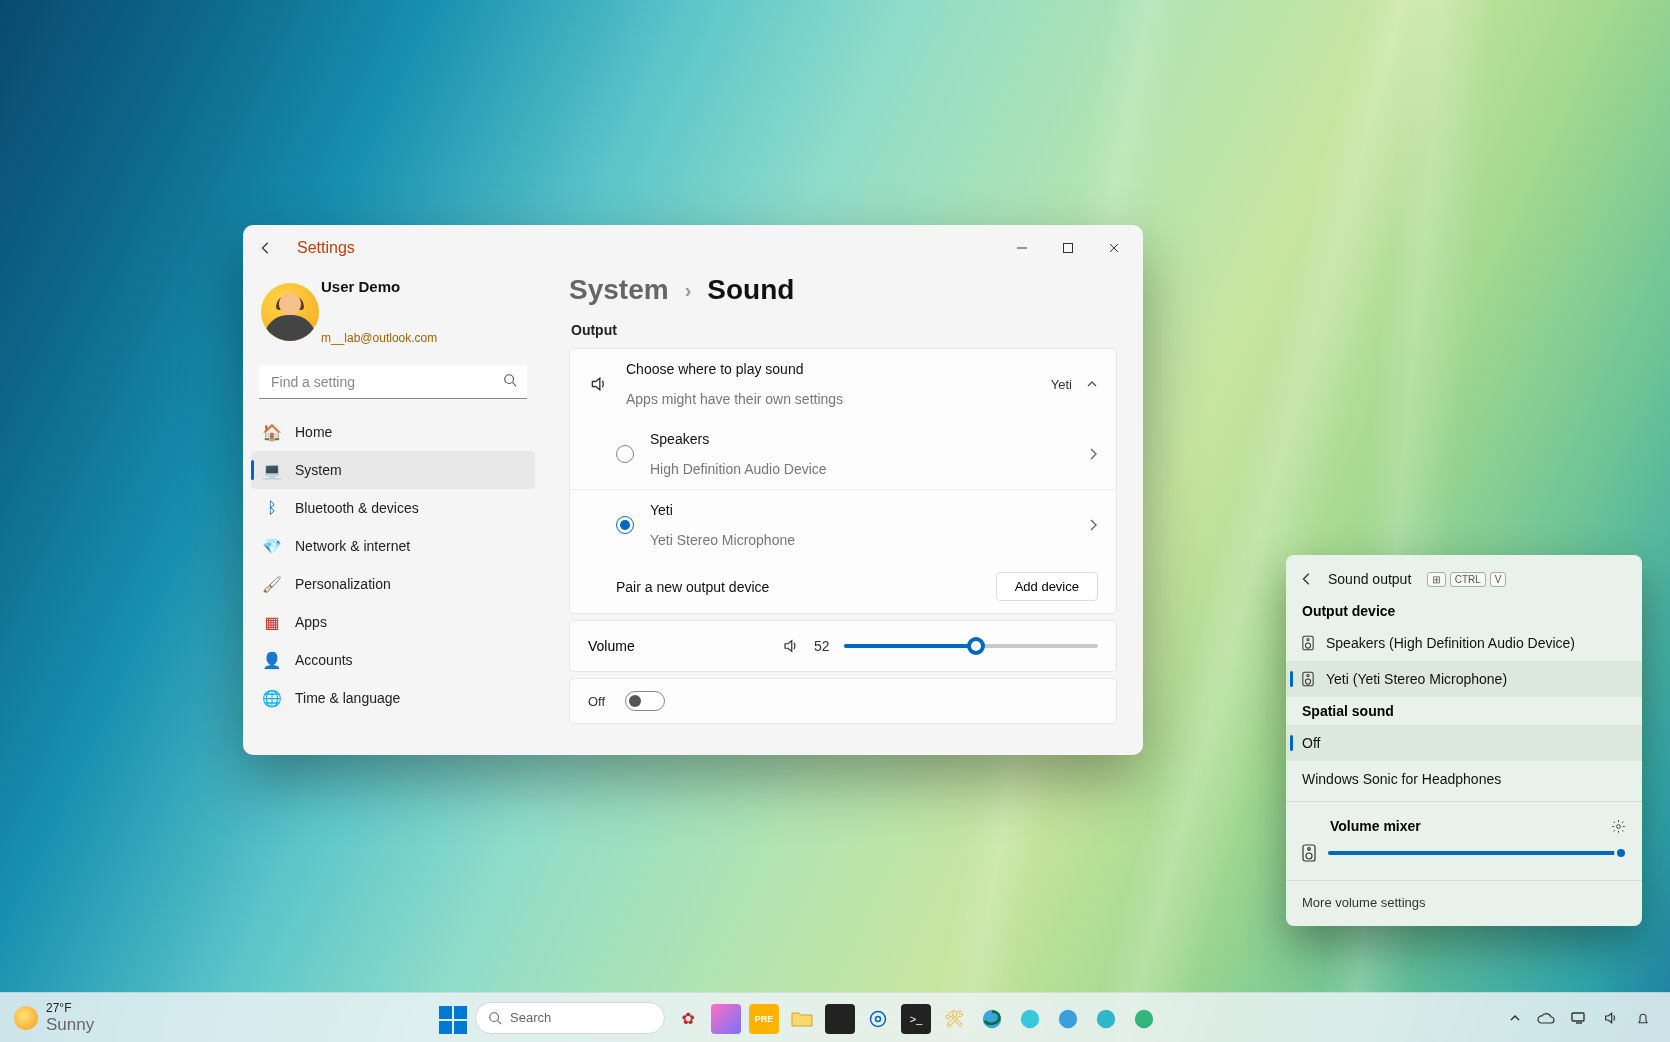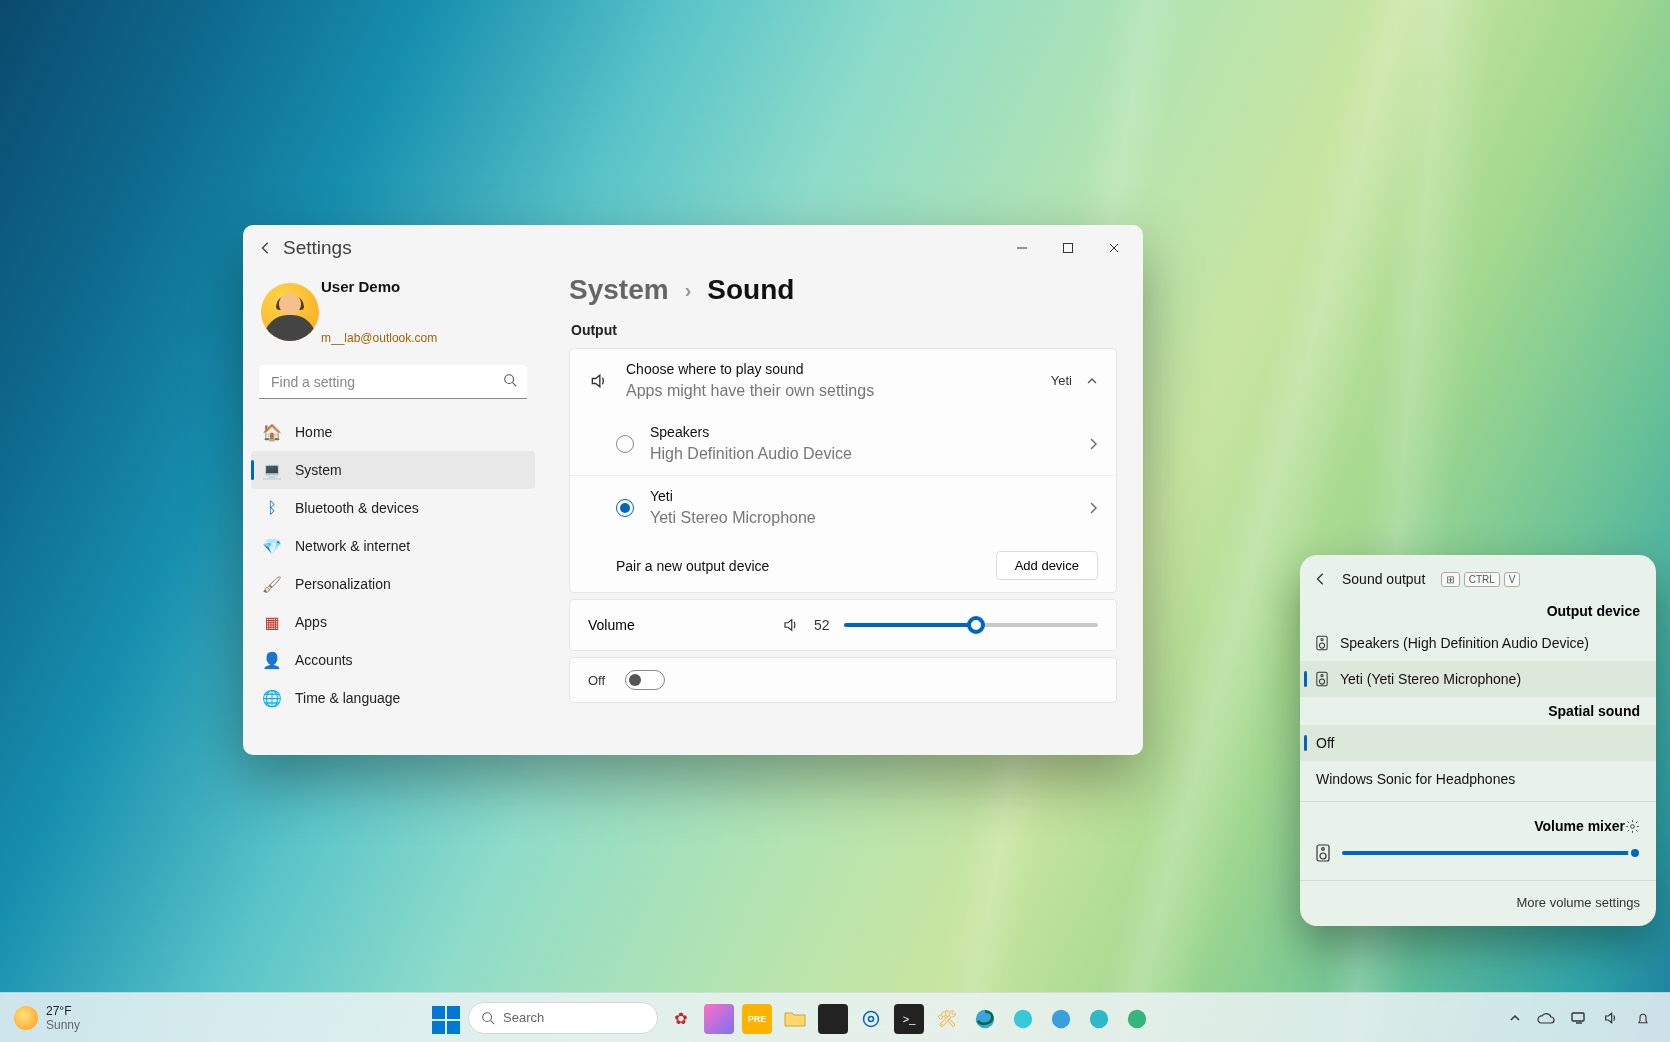--- a/index.html
+++ b/index.html
@@ -28,21 +28,21 @@
     background: #f5f5f5;
     border-radius: 10px;
     box-shadow: 0 25px 60px rgba(0,0,0,0.35);
     overflow: hidden;
     display: flex; flex-direction: column;
   }
   .titlebar {
     height: 45px; display:flex; align-items:center; padding: 0 6px 0 16px;
   }
   .back-arrow { width:24px; text-align:center; color:#555; cursor:pointer; font-size:14px;}
-  .app-title { font-size:19px; color:#404040; }
+  .app-title { font-size:16px; color:#c2410c; margin-left:14px;}
   .titlebtns { margin-left:auto; display:flex; }
   .titlebtn { width:46px; height:32px; display:flex; align-items:center; justify-content:center; color:#555; font-size:11px; cursor:pointer;}
   .titlebtn svg { width:12px; height:12px; stroke:#333; stroke-width:1; fill:none;}
 
   .body { flex:1; display:flex; min-height:0;}
 
   
   .sidebar { width: 300px; display:flex; flex-direction:column; padding: 0 8px 8px 8px; }
   .profile { display:flex; align-items:center; gap:2px; padding: 8px 10px 14px 10px;}
   .avatar { width:58px; height:58px; border-radius:50%; background: radial-gradient(circle at 35% 30%, #ffd54a, #f7a71a); position:relative; overflow:hidden;}
@@ -69,21 +69,21 @@
   .breadcrumb .crumb-link { color:#666; font-weight:600;}
   .breadcrumb .sep{ color:#999; font-size:20px;}
   .section-title { font-size:14px; font-weight:600; color:#222; margin: 4px 0 10px 2px;}
 
   .card { background:#fdfdfd; border:1px solid #e6e6e6; border-radius:4px; margin-bottom:6px;}
   .row { display:flex; align-items:center; padding:12px 18px; gap:16px;}
   .row + .row { border-top:1px solid #eee;}
   .row .left-icon { width:22px; display:flex; justify-content:center; color:#444;}
   .row .texts { flex:1;}
   .row .t1 { font-size:14px; color:#111;}
-  .row .t2 { font-size:16px; color:#777; margin-top:5px;}
+  .row .t2 { font-size:14px; color:#777; margin-top:14px;}
   .row .right { display:flex; align-items:center; gap:14px; font-size:13px; color:#333;}
   .chev { color:#666; font-size:13px;}
   .radio { width:18px; height:18px; border:1.5px solid #888; border-radius:50%; display:inline-block; position:relative; flex-shrink:0;}
   .radio.checked { border-color:#0067c0;}
   .radio.checked::after{content:""; position:absolute; inset:3px; background:#0067c0; border-radius:50%;}
   .sub-row { padding-left: 46px;}
   .add-btn { border:1px solid #ddd; background:#fff; border-radius:4px; padding:6px 18px; font-size:13px; cursor:pointer;}
 
   .vol-row { padding:16px 18px; display:flex; align-items:center; gap:14px;}
   .vol-label { font-size:14px; flex:0 0 auto; min-width:180px;}
@@ -91,25 +91,24 @@
   .slider { flex:1; height:4px; background:#c9c9c9; border-radius:2px; position:relative;}
   .slider .fill { position:absolute; left:0; top:0; bottom:0; background:#0067c0; border-radius:2px;}
   .slider .thumb { position:absolute; top:50%; transform:translate(-50%,-50%); width:18px; height:18px; border-radius:50%; background:#fff; border:4px solid #0067c0;}
 
   .toggle { width:40px; height:20px; border:1px solid #888; border-radius:10px; position:relative; background:#fff;}
   .toggle .knob{ position:absolute; left:3px; top:3px; width:12px; height:12px; background:#555; border-radius:50%;}
   .toggle-label{ font-size:13px; color:#333; margin-right:6px;}
 
   
   .flyout {
-    position:absolute; right:14px; top:555px;
-    width:356px; background:#e9f2ea; border-radius:17px;
+    position:absolute; right:28px; top:555px;
+    width:356px; background:#e9f2ea; border-radius:8px;
     box-shadow: 0 20px 45px rgba(0,0,0,0.35);
     padding:10px 0 6px 0;
-    text-align:right;
   }
   .fly-head { display:flex; align-items:center; gap:10px; padding:6px 14px 10px 14px;}
   .fly-back { color:#333; font-size:14px; cursor:pointer; width:18px;}
   .fly-title { font-size:14px; color:#111;}
   .pill { margin-left:6px; display:flex; gap:4px;}
   .key { font-size:10px; border:1px solid #aaa; border-radius:3px; padding:1px 4px; color:#555; background:#f7f9f6;}
   .fly-section { font-size:14px; font-weight:600; padding:6px 16px;}
   .fly-item { display:flex; align-items:center; gap:12px; padding:10px 16px; font-size:14px; color:#111; cursor:pointer; position:relative;}
   .fly-item.selected { background:#dde8dd;}
   .fly-item.selected::before{content:""; position:absolute; left:4px; top:10px; bottom:10px; width:3px; background:#0067c0; border-radius:2px;}
@@ -127,21 +126,21 @@
   .taskbar {
     position:absolute; left:0; right:0; bottom:0; height:50px;
     background: rgba(235,242,244,0.85); backdrop-filter: blur(10px);
     display:flex; align-items:center;
     border-top:1px solid rgba(0,0,0,0.08);
     margin-top:48px;
   }
   .weather { display:flex; align-items:center; gap:8px; padding:0 14px;}
   .sun { width:24px; height:24px; border-radius:50%; background: radial-gradient(circle at 40% 40%, #ffe27a, #ff9a1a);}
   .w-texts .w1{font-size:12px; color:#222;}
-  .w-texts .w2{font-size:12px; color:#666;}
+  .w-texts .w2{font-size:17px; color:#666;}
   .tb-center { flex:1; display:flex; align-items:flex-end; justify-content:center; gap:8px;}
   .start { width:28px; height:28px; display:grid; grid-template: 1fr 1fr / 1fr 1fr; gap:2px; cursor:pointer;}
   .start div{ background:#0078d4;}
   .tb-search { width:190px; height:32px; background:#fff; border:1px solid #d7d7d7; border-radius:16px; display:flex; align-items:center; gap:8px; padding:0 12px; color:#666; font-size:13px;}
   .tb-icon { width:30px; height:30px; border-radius:6px; display:flex; align-items:center; justify-content:center; font-size:16px; cursor:pointer;}
   .sys-tray { margin-left:auto; display:flex; align-items:center; gap:10px; padding:0 16px; color:#333; font-size:14px;}
   .tray-i { cursor:pointer; padding:2px 3px;}
 
   svg{display:block;}
 </style>

